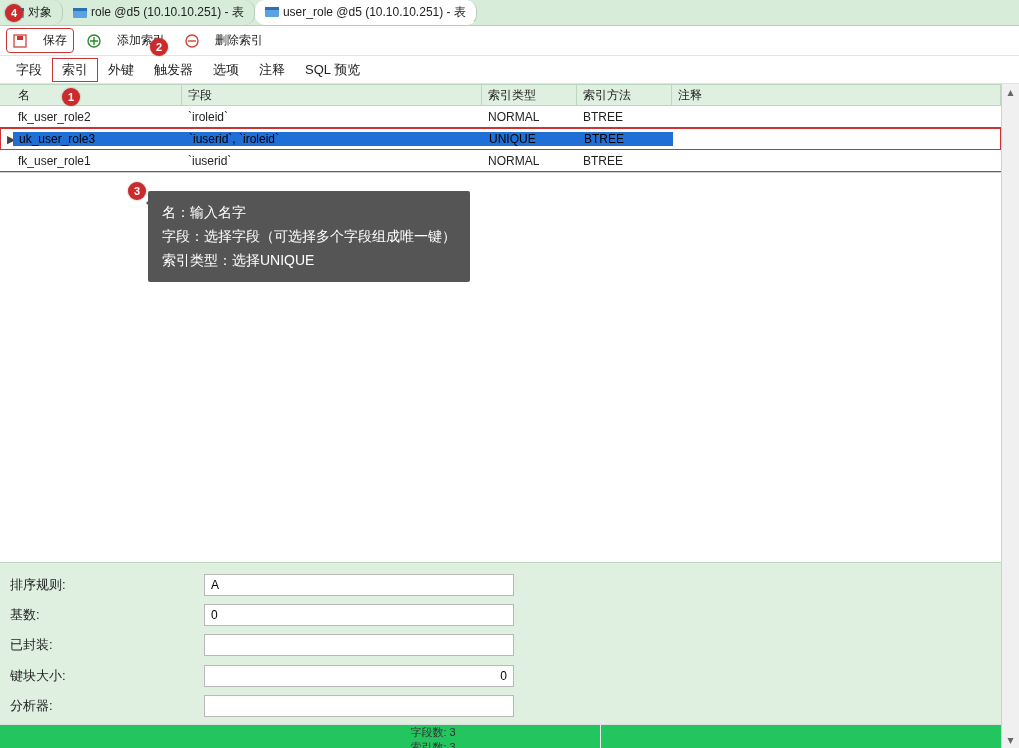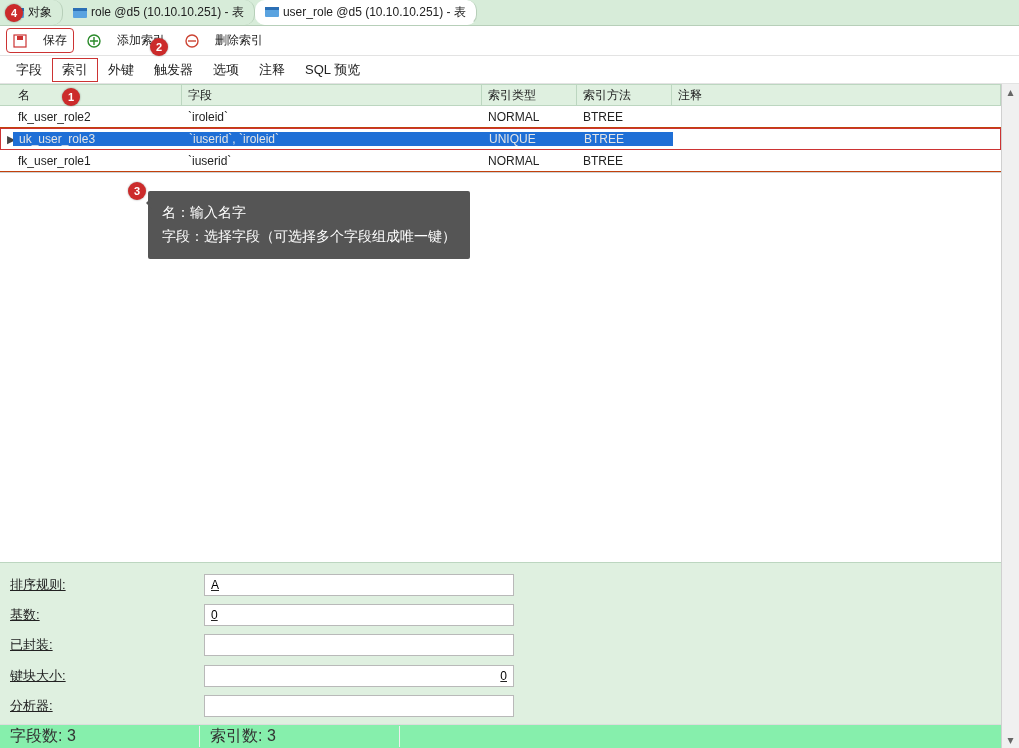--- a/index.html
+++ b/index.html
@@ -74,21 +74,21 @@
     background: #dff0e0; border: 1px solid #bcd6c0; border-left:none; border-right:none;
     font-weight: 400;
   }
   .grid-header > div { padding: 0 6px; border-right: 1px solid #bcd6c0; height:100%; display:flex; align-items:center;}
   .grid-header > div:first-child { border-right:none; }
   .grid-row > div { padding: 0 6px; overflow: hidden; white-space: nowrap; }
   .grid-row { border-bottom: 1px solid #c2410c; }
   .grid-row.sel {
     border: 1px solid #cc3333;
   }
-  .grid-row.sel > div { background: #1f6fd6; color: #e5e5e5; }
+  .grid-row.sel > div { background: #1f6fd6; color: #000000; }
   .grid-row.sel > div:first-child { background:#fff; color:#444;}
   .rowmark { text-align:center; color:#555; font-size:11px;}
   
   .blank { flex: 1; background: #fff; position: relative; }
   
   .callout {
     position: absolute; left: 148px; top: 18px;
     background: #555; color: #fff; font-size: 14px;
     padding: 10px 14px; border-radius: 2px; line-height: 1.7;
     max-width: 360px;
@@ -99,33 +99,32 @@
   }
   
   .props {
     background: #dff0e0; border-top: 1px solid #bcd6c0;
     padding: 10px 10px 6px 10px;
     display: grid;
     grid-template-columns: 190px 310px;
     row-gap: 6px; column-gap: 4px;
     align-items: center;
     height: 162px;
-    text-decoration: underline;
   }
   .props label { font-size: 13px; }
   .props input {
     width: 100%; height: 22px; padding: 0 6px;
     border: 1px solid #b9b9b9; background:#fff; font: inherit;
   }
   .props input.right { text-align: right; }
   
   .status {
     height: 24px; display: flex; align-items: center;
-    background: #86efac; border-top: 1px solid #ddd;
-    font-size: 16px; color:#333;
+    background: #22c55e; border-top: 1px solid #ddd;
+    font-size: 11px; color:#333;flex-direction:column;
   }
   .status .cell { width: 200px; padding: 0 10px; border-right: 1px solid #eee; }
   
   .bubble {
     position: absolute; width: 18px; height: 18px; border-radius: 50%;
     background: #cc2b2b; color: #fff; font-size: 11px; font-weight: bold;
     display: flex; align-items:center; justify-content:center;
     z-index: 50; box-shadow: 0 0 2px rgba(0,0,0,.4);
   }
 </style>
@@ -245,20 +244,21 @@
         <div>NORMAL</div>
         <div>BTREE</div>
         <div></div>
       </div>
     </div>
 
     <div class="blank">
       <div class="callout">
         <div>名：输入名字</div>
         <div>字段：选择字段（可选择多个字段组成唯一键）</div>
+        <div>索引类型：选择UNIQUE</div>
       </div>
     </div>
 
     <div class="props">
       <label>排序规则:</label>
       <input value="A" style="">
       <label>基数:</label>
       <input value="0" style="">
       <label>已封装:</label>
       <input value="" style="">

